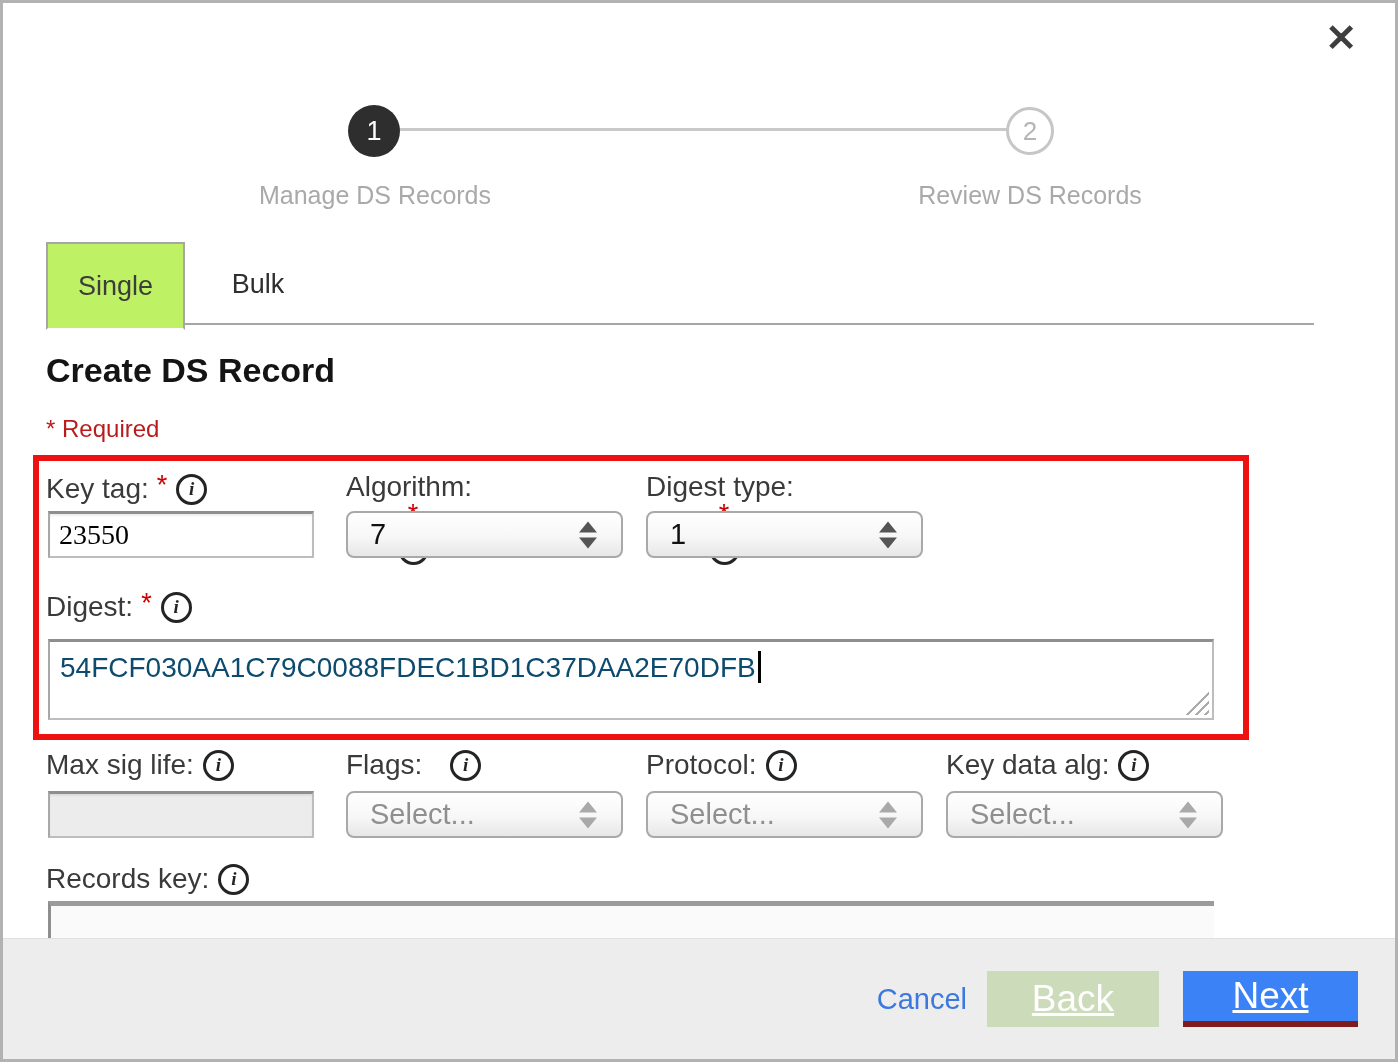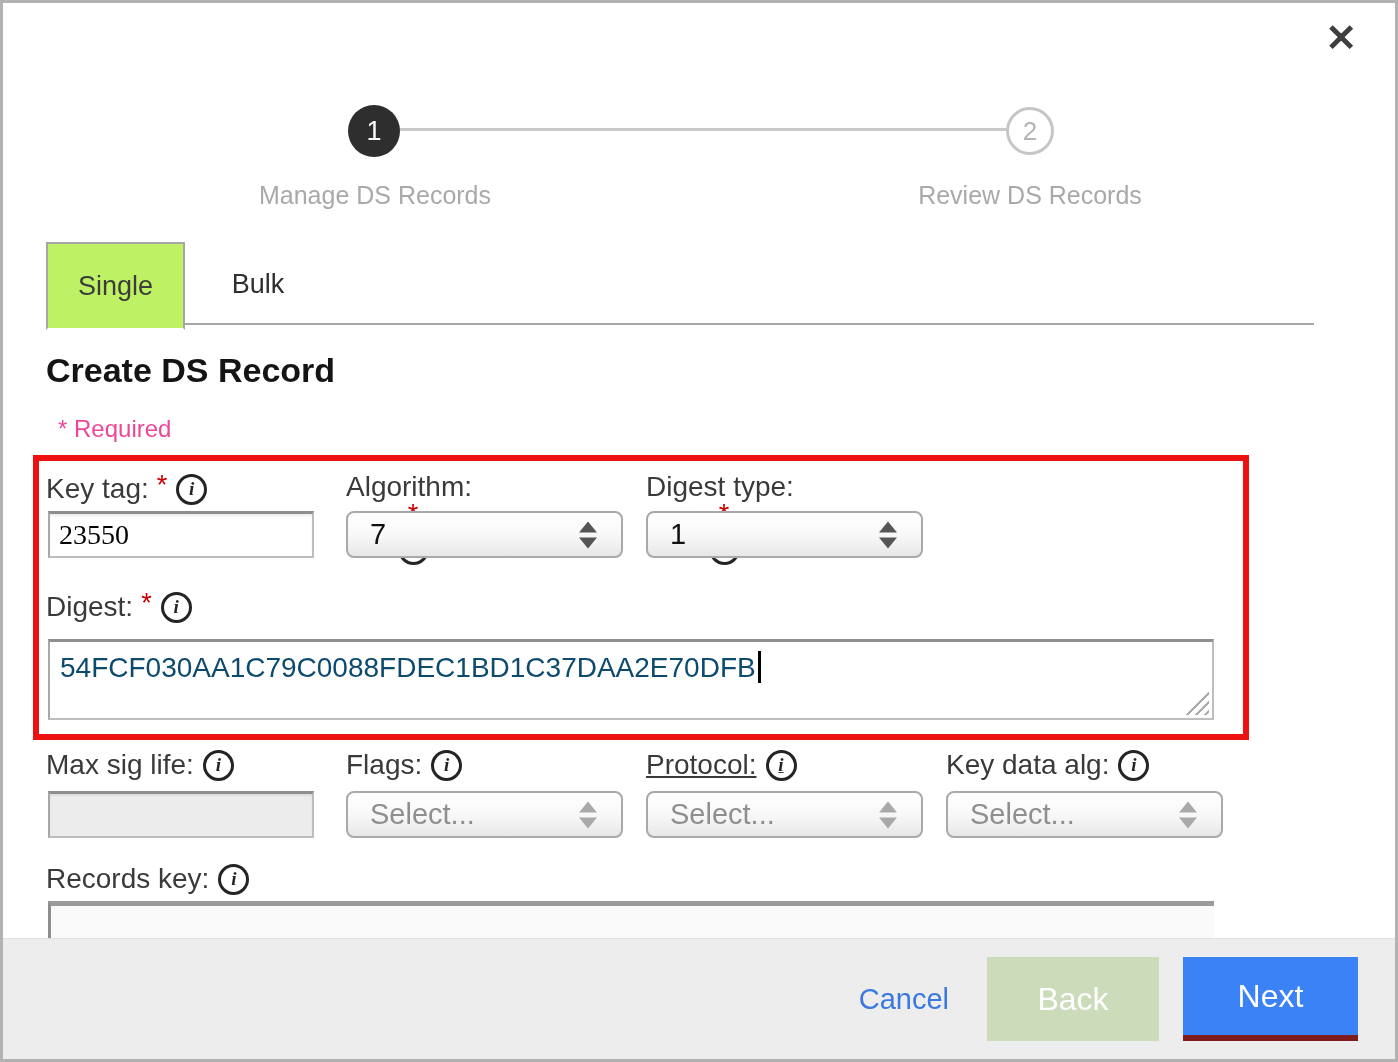--- a/index.html
+++ b/index.html
@@ -37,21 +37,21 @@
     display:flex; align-items:center; justify-content:center;
     font-size:27px; color:#3c3c3c; z-index:2; cursor:pointer;
   }
   .tab-bulk {
     position:absolute; left:182px; top:241px; width:146px; height:80px;
     display:flex; align-items:center; justify-content:center;
     font-size:27px; color:#2f2f2f; cursor:pointer;
   }
 
   .page-title { position:absolute; left:43px; top:348px; font-size:34px; font-weight:bold; color:#141414; }
-  .required-note { position:absolute; left:55px; top:412px; font-size:24px; color:#ec4899;text-align:right; }
+  .required-note { position:absolute; left:43px; top:412px; font-size:24px; color:#b91c1c;text-align:right; }
 
   
   .highlight-box {
     position:absolute; left:30px; top:452px; width:1216px; height:285px;
     border:6px solid #ee1111; pointer-events:none; z-index:6;
   }
 
   
   .field-label { position:absolute; display:flex; align-items:center; font-size:28px; color:#3a3a3a; height:36px; }
   .req { color:#cc0000; font-size:27px; margin-left:8px; position:relative; top:-4px; }
@@ -108,22 +108,22 @@
     background:#fafafa; cursor:text;
   }
 
   
   .footer {
     position:absolute; left:0; bottom:0; width:1392px; height:121px;
     background:#ededed; border-top:1px solid #e0e0e0;
     display:flex; align-items:center; justify-content:flex-end;
     padding-right:37px; z-index:10;
   }
-  .cancel-link { font-size:29px; color:#3b78e0; margin-right:38px; cursor:pointer; }
-  .btn { height:84px; display:flex; align-items:center; justify-content:center; font-size:32px; color:#fff; }
+  .cancel-link { font-size:29px; color:#3b78e0; margin-right:20px; cursor:pointer; }
+  .btn { height:56px; display:flex; align-items:center; justify-content:center; font-size:37px; color:#fff;text-decoration:underline; }
   .back-btn { width:172px; background:#ccdcba; margin-right:24px; }
   .next-btn { width:175px; background:#3b82f6; border-bottom:6px solid #7f1d1d; cursor:pointer; }
 </style>
 </head>
 <body>
 
 <span class="close-btn">
   <span>✕</span>
 </span>
 
@@ -197,27 +197,27 @@
   <span>54FCF030AA1C79C0088FDEC1BD1C37DAA2E70DFB</span><span class="caret"></span>
   <span class="resize-handle"></span>
 </div>
 
 <div class="field-label" style="left:43px; top:744px;">
   <span>Max sig life:</span>
   <span class="info-icon">
       <span>i</span>
     </span>
 </div>
-<div class="field-label" style="left:343px; top:744px;">
+<div class="field-label" style="left:343px; top:744px;gap:19px;">
   <span>Flags:</span>
   <span class="info-icon">
       <span>i</span>
     </span>
 </div>
-<div class="field-label" style="left:643px; top:744px;text-decoration:underline;">
+<div class="field-label" style="left:643px; top:744px;">
   <span>Protocol:</span>
   <span class="info-icon">
       <span>i</span>
     </span>
 </div>
 <div class="field-label" style="left:943px; top:744px;">
   <span>Key data alg:</span>
   <span class="info-icon">
       <span>i</span>
     </span>

